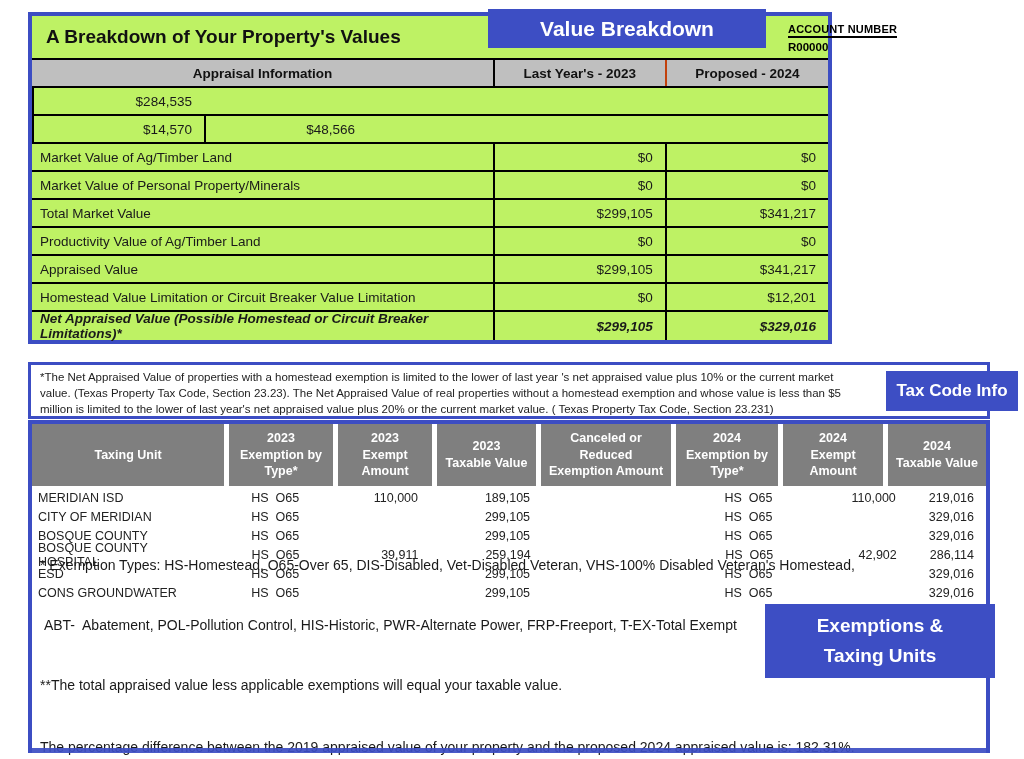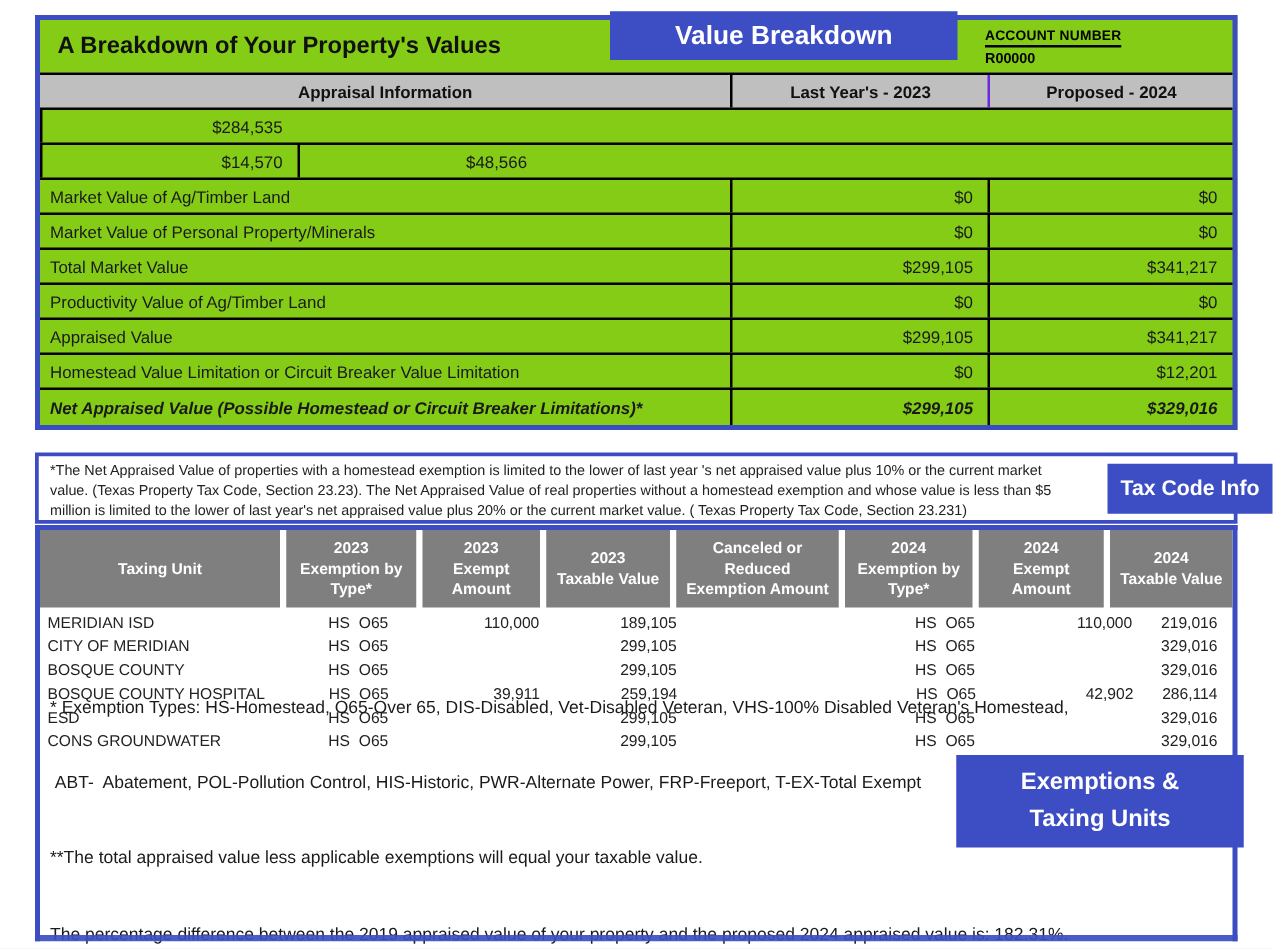--- a/index.html
+++ b/index.html
@@ -14,31 +14,31 @@
     position: absolute; background: #3D4EC4; color: #fff;
     font-weight: bold; text-align: center; z-index: 6;
     display: flex; flex-direction: column; justify-content: center;
   }
   .value-breakdown { left: 488px; top: 9px; width: 278px; height: 39px; font-size: 21px; }
   .tax-code-info   { left: 886px; top: 371px; width: 132px; height: 40px; font-size: 17px; }
   .exemptions      { left: 765px; top: 604px; width: 230px; height: 74px; font-size: 19px; line-height: 30px; }
 
   
   .box1 {
-    position: absolute; left: 28px; top: 12px; width: 962px;
-    border: 4px solid #3C4DC3; background: #84cc16;
+    position: absolute; left: 28px; top: 12px; width: 804px;
+    border: 4px solid #3C4DC3; background: #bef264;
   }
   .box1-title { height: 42px; display: flex; align-items: center;
     padding-left: 14px; font-size: 19px; font-weight: bold; color: #111; }
   .vt-header { display: flex; background: #BFBFBF; border-top: 2px solid #000;
     border-bottom: 2px solid #000; height: 30px; font-weight: bold; font-size: 13.5px; color:#111; }
   .vt-h { display: flex; align-items: center; justify-content: center; }
   .c1 { width: 57.9%; }
   .c2 { width: 21.6%; border-left: 2px solid #000; }
-  .c3 { width: 20.5%; border-left: 2px solid #6d28d9; }
+  .c3 { width: 20.5%; border-left: 2px solid #c2410c; }
   .vt-row { display: flex; height: 28px; border-bottom: 2px solid #000;
     font-size: 13.5px; color: #1a1a1a; }
   .vt-row:last-child { border-bottom: none; }
   .vt-cell { display: flex; align-items: center; }
   .vt-label { width: 57.9%; padding-left: 8px; }
   .vt-val  { width: 21.6%; border-left: 2px solid #000; justify-content: flex-end; padding-right: 12px; }
   .vt-last { width: 20.5%; }
   .vt-em .vt-cell { font-weight: bold; font-style: italic; }
 
   
@@ -56,21 +56,21 @@
 
   
   .box2 {
     position: absolute; left: 28px; top: 420px; width: 962px; height: 333px;
     border: 4px solid #3C4DC3; border-bottom: none; background: #fff;
   }
   .tt-header { display: flex; gap: 5px; }
   .tt-hcell { background: #7F7F7F; color: #fff; font-weight: bold; font-size: 12.5px;
     height: 62px; display: flex; align-items: center; justify-content: center;
     text-align: center; white-space: pre-wrap; line-height: 1.35; }
-  .tt-row { display: flex; gap: 11px; height: 19px; font-size: 12.5px; color: #222; justify-content: flex-end; }
+  .tt-row { display: flex; gap: 21px; height: 19px; font-size: 12.5px; color: #222; justify-content: flex-end; }
   .tt-row:first-child { margin-top: 2px; }
   .tt-cell { display: flex; align-items: center; white-space: pre-wrap; }
   .tcol0 { width: 192px; } .tcol1 { width: 104px; } .tcol2 { width: 94px; }
   .tcol3 { width: 99px; }  .tcol4 { width: 130px; } .tcol5 { width: 102px; }
   .tcol6 { width: 100px; } .tcol7 { flex: 1; }
   .a-l { justify-content: flex-start; padding-left: 6px; }
   .a-c { justify-content: center; }
   .a-r { justify-content: flex-end; padding-right: 12px; }
 
   .footer-lines { position: absolute; left: 8px; right: 8px; bottom: 18px;

